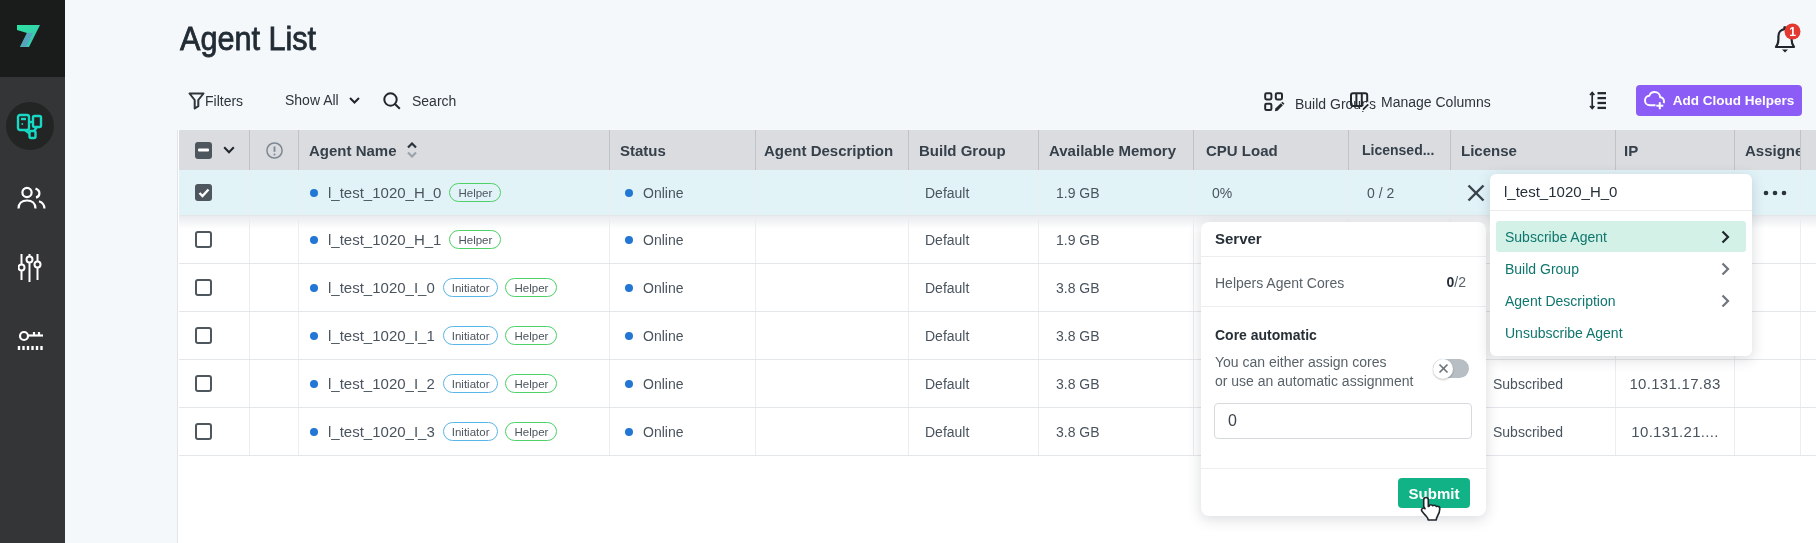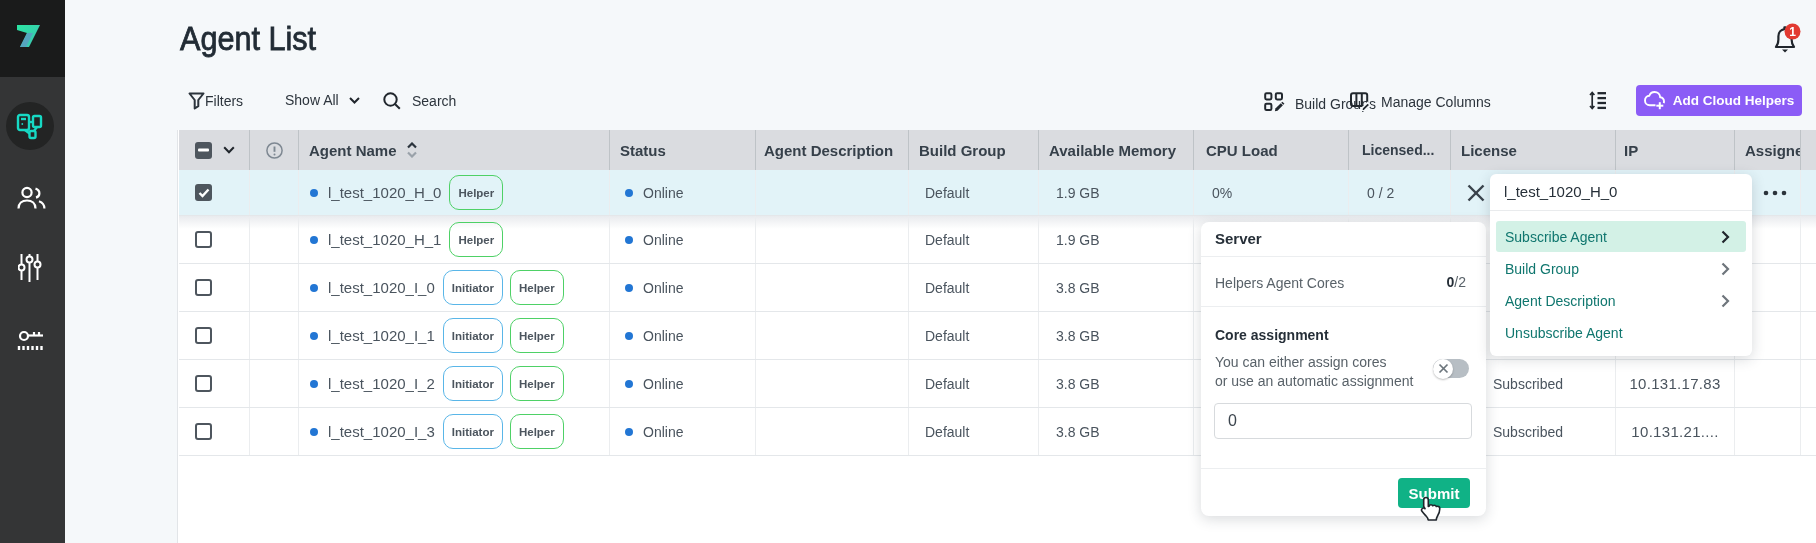--- a/index.html
+++ b/index.html
@@ -31,21 +31,21 @@
 .hrow { position:absolute; left:1px; top:0; height:40px; width:1730px; background:#dadce0; display:flex; }
 .hcell { flex:0 0 auto; height:40px; border-right:1px solid #bec3c7; font-size:15px; font-weight:700; color:#36404a; display:flex; align-items:center; padding-left:10px; position:relative; overflow:hidden; white-space:nowrap; }
 .row { position:absolute; left:1px; width:1730px; height:47px; background:#fff; display:flex; border-bottom:1px solid #e4e7ea; }
 .row.sel { background:#e2f3f8; z-index:3; }
 .cell { flex:0 0 auto; height:100%; border-right:1px solid #ebedef; display:flex; align-items:center; position:relative; font-size:14px; color:#4a545e; }
 .c1 { width:71px; } .c2 { width:49px; } .c3 { width:311px; }
 .c4 { width:146px; } .c5 { width:153px; } .c6 { width:130px; }
 .c7 { width:155px; } .c8 { width:155px; } .c9 { width:102px; }
 .c10 { width:165px; } .c11 { width:119px; } .c12 { width:66px; } .c13 { width:100px; border-right:none; }
 .dot { width:8px; height:8px; border-radius:50%; background:#2276d4; flex:0 0 8px; }
-.badge { height:35px; border-radius:10px; display:inline-flex; align-items:center; padding:0 8px; font-size:11.5px; font-weight:700; color:#4c555e; background:transparent; }
+.badge { height:19px; border-radius:10px; display:inline-flex; align-items:center; padding:0 8px; font-size:11.5px; font-weight:400; color:#4c555e; background:transparent; }
 .badge.green { border:1px solid #4ed166; }
 .badge.blue { border:1px solid #59b6e8; }
 .cb { width:17px; height:17px; border-radius:3px; }
 .cb.off { background:#fff; border:2px solid #4e565e; }
 .cb.on { background:#4e565e; }
 
 
 #serverpop { z-index:10; left:1201px; top:222px; width:285px; height:294px; background:#fff; border-radius:8px; box-shadow:0 3px 14px rgba(40,50,60,.18); }
 #menupop { z-index:10; left:1490px; top:174px; width:262px; height:182px; background:#fff; border-radius:6px; box-shadow:0 3px 14px rgba(40,50,60,.18); }
 .mitem { height:31px; display:flex; align-items:center; padding:0 22px 0 15px; font-size:14px; color:#0f766e; justify-content:space-between; }
@@ -368,21 +368,21 @@
     <div class="cell c13"></div>
   </div>
 </div>
 
 <div id="serverpop" class="abs">
   <div style="position:absolute;left:14px;top:8px;font-size:15px;font-weight:700;color:#262f38">Server</div>
   <div style="position:absolute;left:0;top:34px;width:100%;height:1px;background:#eceef0"></div>
   <div style="position:absolute;left:14px;top:53px;font-size:14px;color:#596269">Helpers Agent Cores</div>
   <div style="position:absolute;right:20px;top:52px;font-size:14px;color:#596269"><b style="color:#262f38">0</b>/2</div>
   <div style="position:absolute;left:0;top:84px;width:100%;height:1px;background:#eceef0"></div>
-  <div style="position:absolute;left:14px;top:105px;font-size:14px;font-weight:700;color:#262f38">Core assignment</div>
+  <div style="position:absolute;left:14px;top:105px;font-size:14px;font-weight:700;color:#262f38">Core automatic</div>
   <div style="position:absolute;left:14px;top:131px;font-size:14px;color:#596269;line-height:19px">You can either assign cores<br>or use an automatic assignment</div>
   <div style="position:absolute;left:232px;top:137px;width:36px;height:19px;border-radius:10px;background:#b7bec4">
     <div style="position:absolute;left:0px;top:-0.5px;width:20px;height:20px;border-radius:50%;background:#fff;box-shadow:0 1px 2px rgba(0,0,0,.25)">
       <svg style="position:absolute;left:4.5px;top:4.5px" width="11" height="11" viewBox="0 0 11 11" stroke="#6c757c" stroke-width="1.7">
           <line x1="1.5" y1="1.5" x2="9.5" y2="9.5"></line>
           <line x1="9.5" y1="1.5" x2="1.5" y2="9.5"></line>
         </svg>
     </div>
   </div>
   <div style="position:absolute;left:13px;top:181px;width:258px;height:36px;border:1px solid #d7dadd;border-radius:4px;font-size:16px;color:#3c454e;display:flex;align-items:center;padding-left:13px">0</div>

